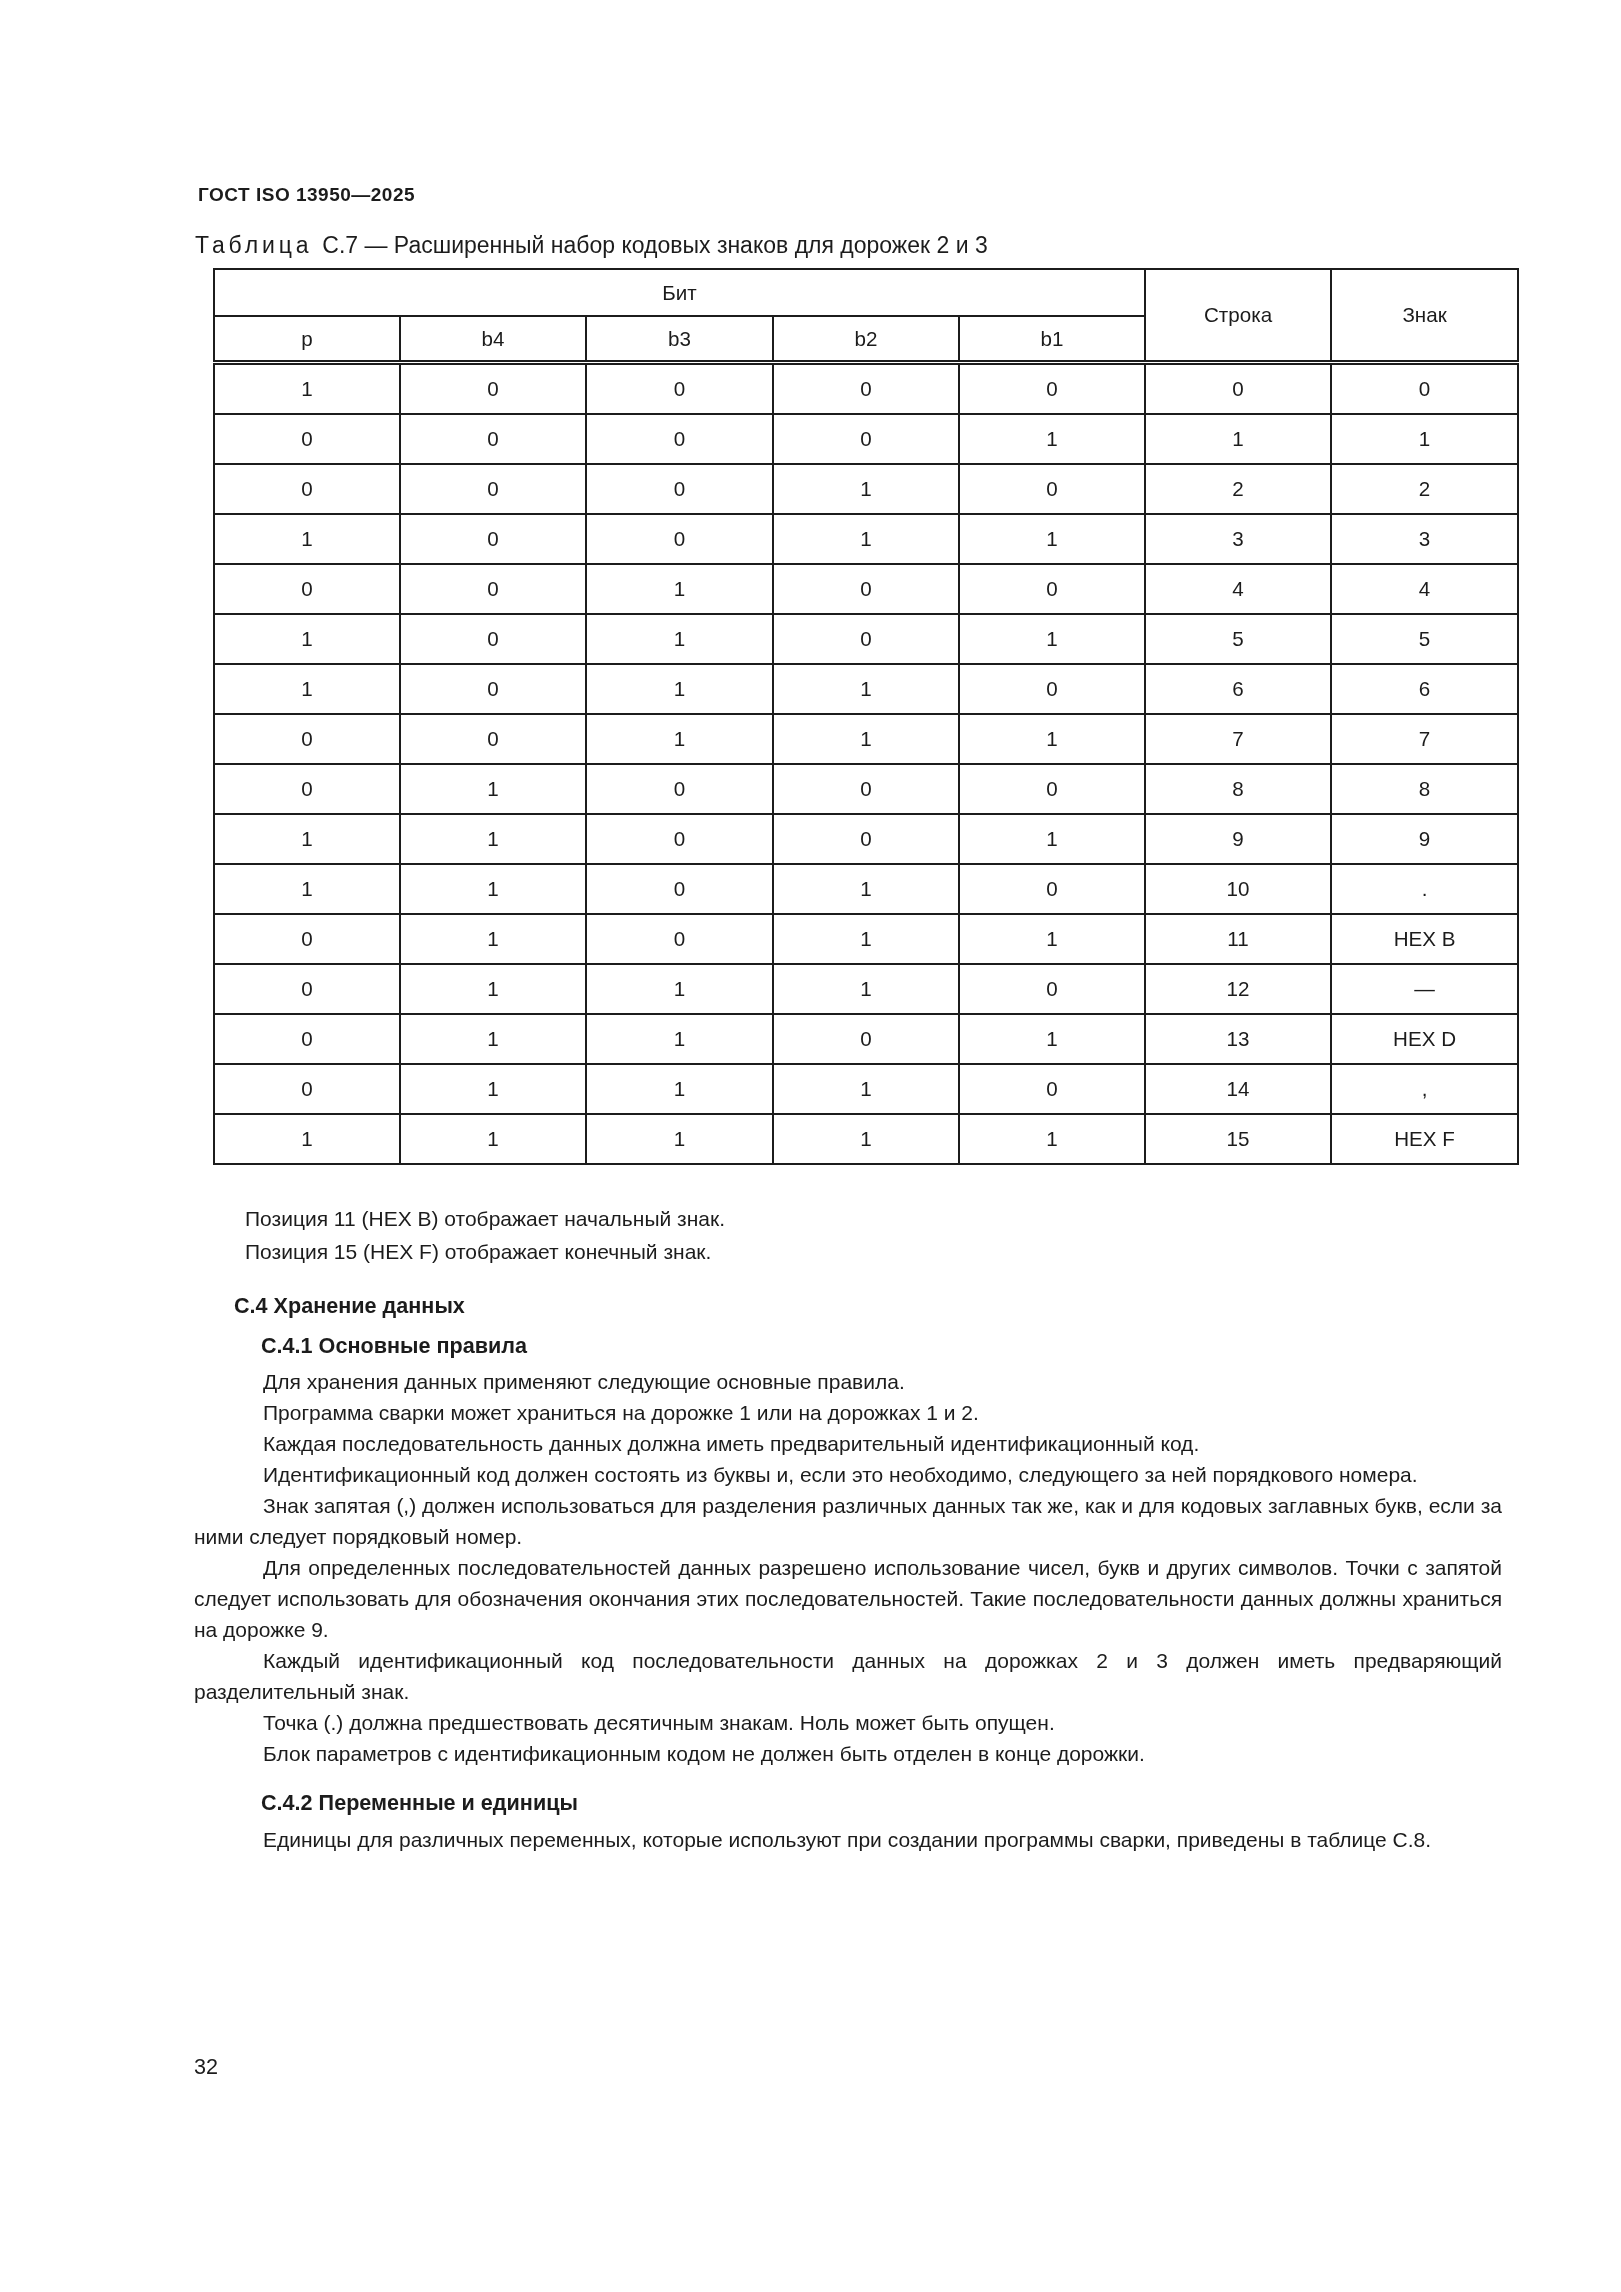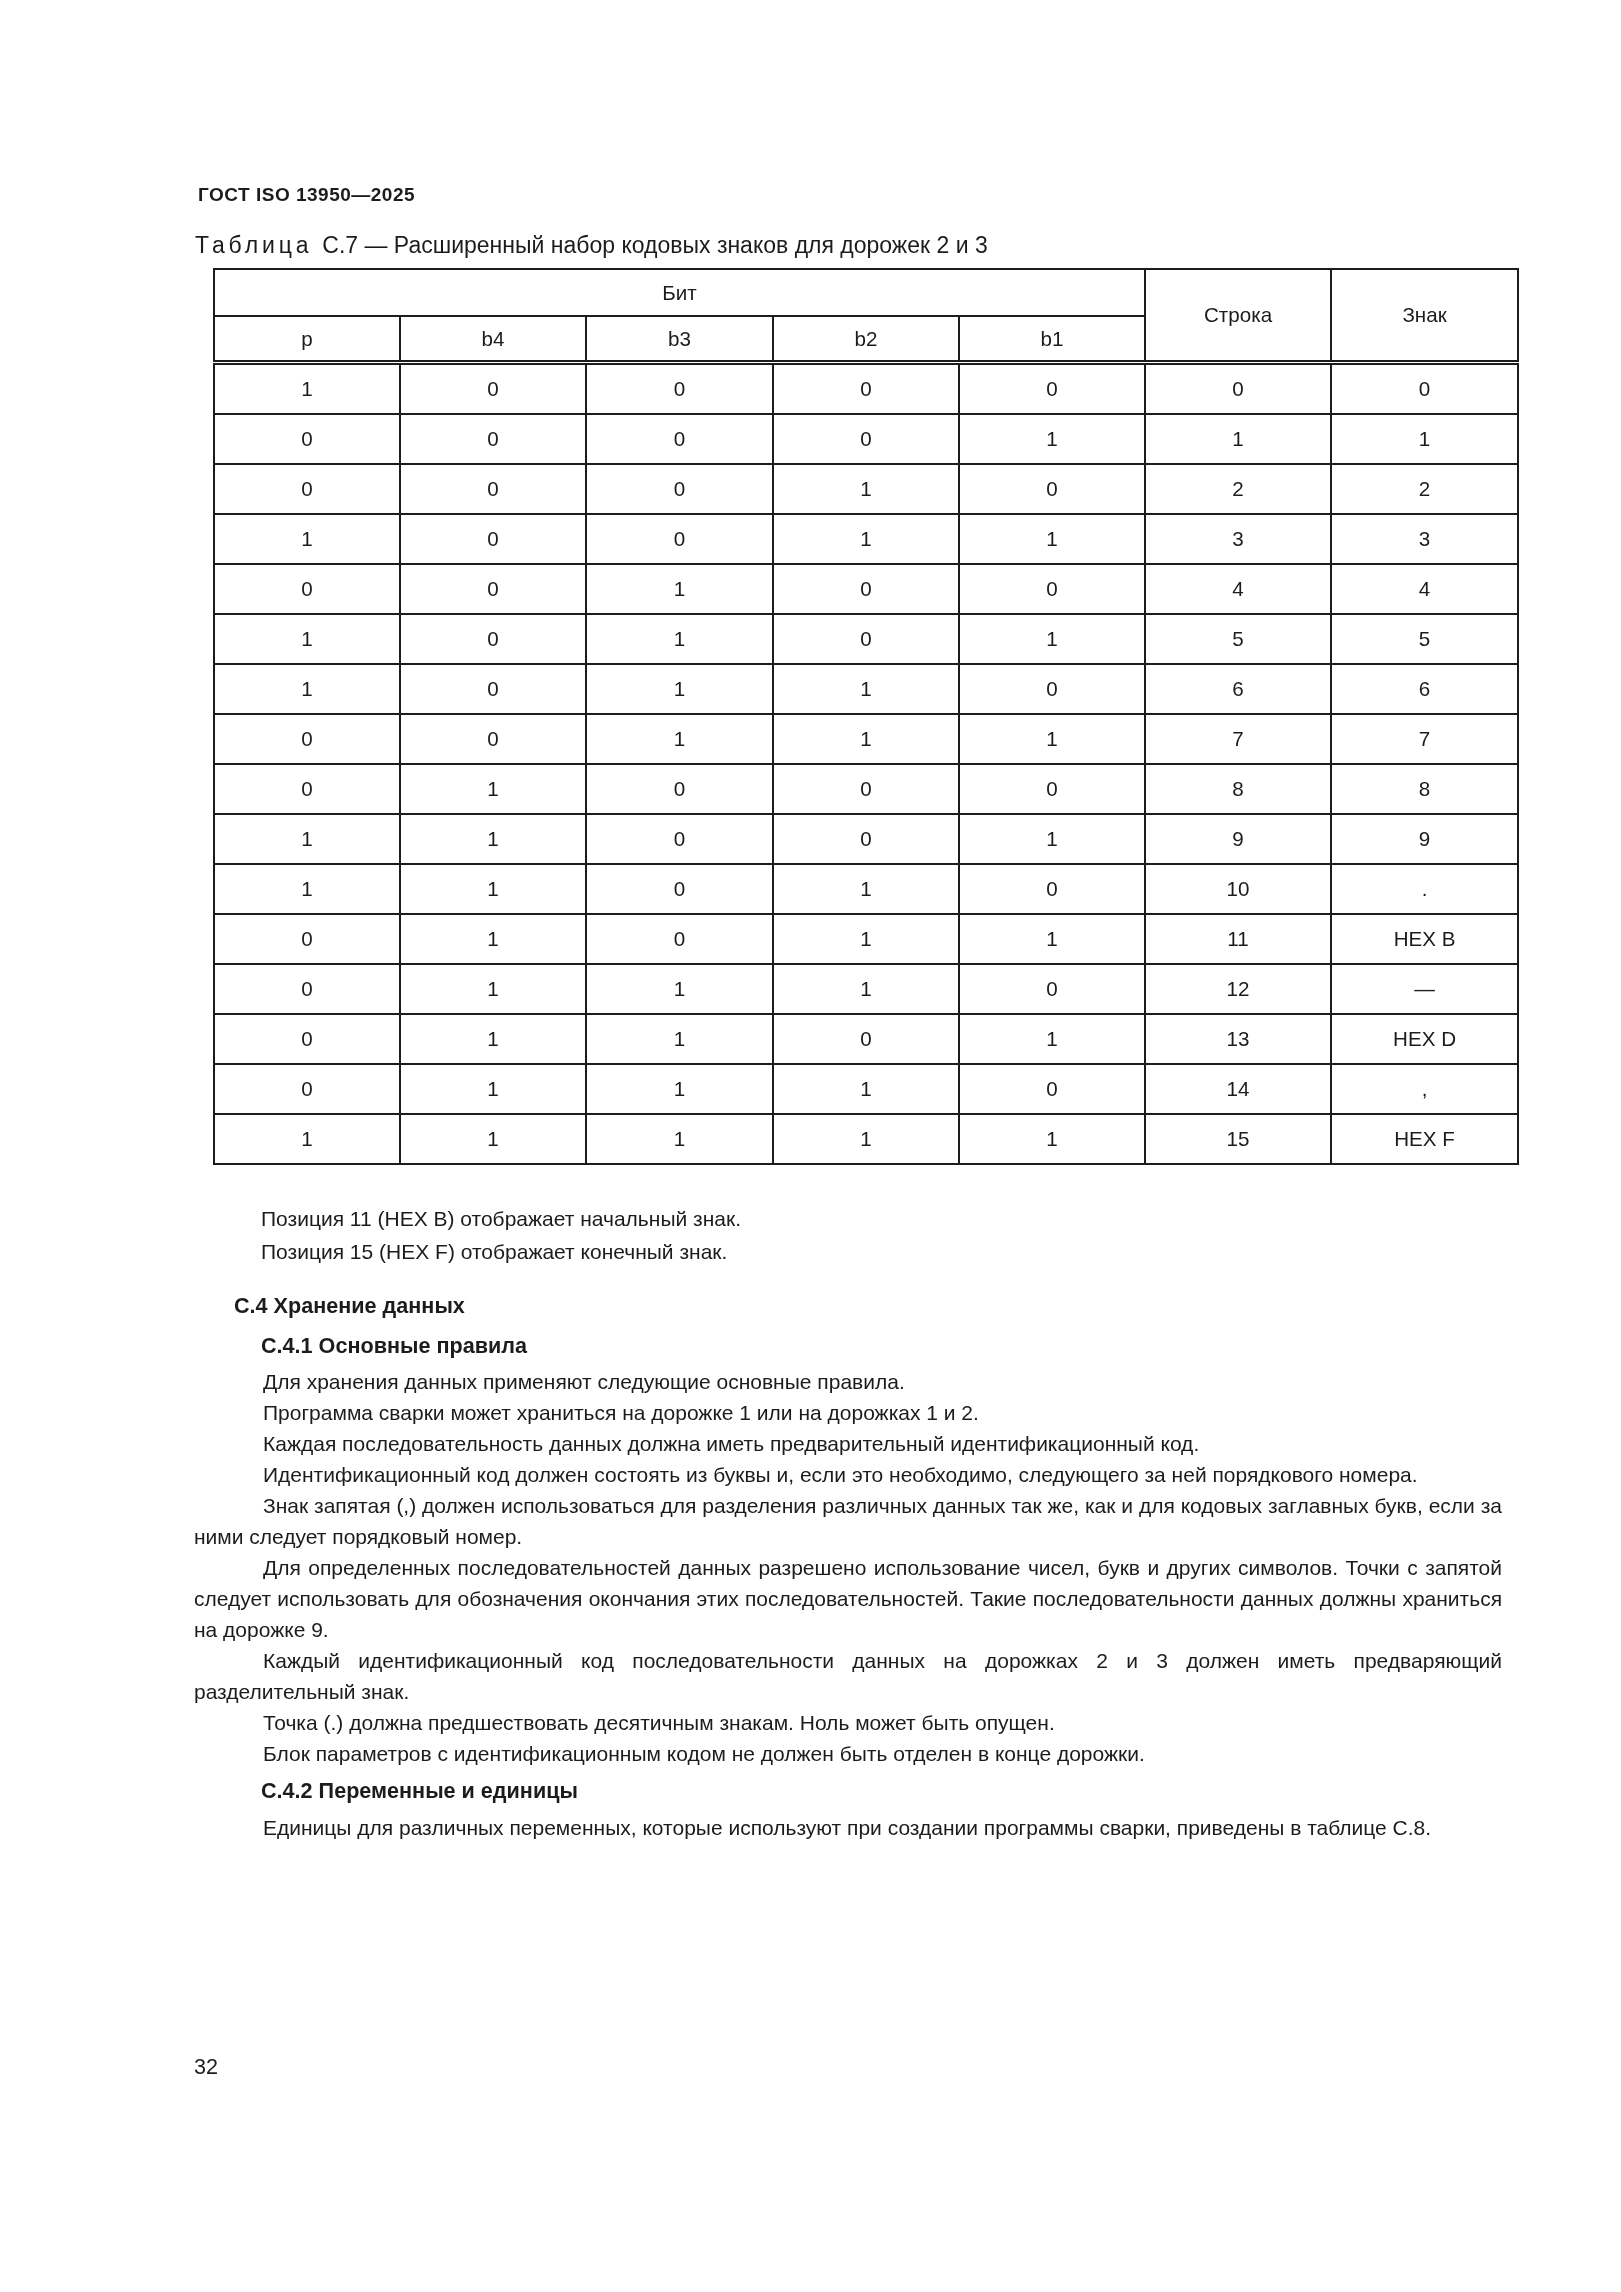--- a/index.html
+++ b/index.html
@@ -37,29 +37,29 @@
   }
   table.code-table thead { border-bottom:5.9px double #1c1c1c; }
   tr.group-row th { height:45px; }
   tr.sub-row th { height:43px; }
   table.code-table tbody td { height:48px; }
 
   .body-text {
     position:absolute; left:194px; top:1202px;
     width:1308px; font-size:21px; line-height:31px;
   }
-  .notes { margin-left:67px; line-height:33px; }
+  .notes { margin-left:51px; line-height:33px; }
   .note-line { white-space:nowrap; }
   .sec-heading {
     font-weight:bold; font-size:21.6px;
     margin:0; margin-left:67px;
   }
   .sec-heading.h-c4   { margin-top:21.6px;margin-left:40px; }
   .sec-heading.h-c41  { margin-top:9px; margin-bottom:5.9px; }
-  .sec-heading.h-c42  { margin-top:6px; margin-bottom:5.9px; }
+  .sec-heading.h-c42  { margin-top:18px; margin-bottom:5.9px; }
   .paras p {
     margin:0; text-indent:69px;
     text-align:justify;
   }
   .page-number {
     position:absolute; left:194px; top:2054px;
     font-size:21.6px;
   }
 </style>
 </head>

